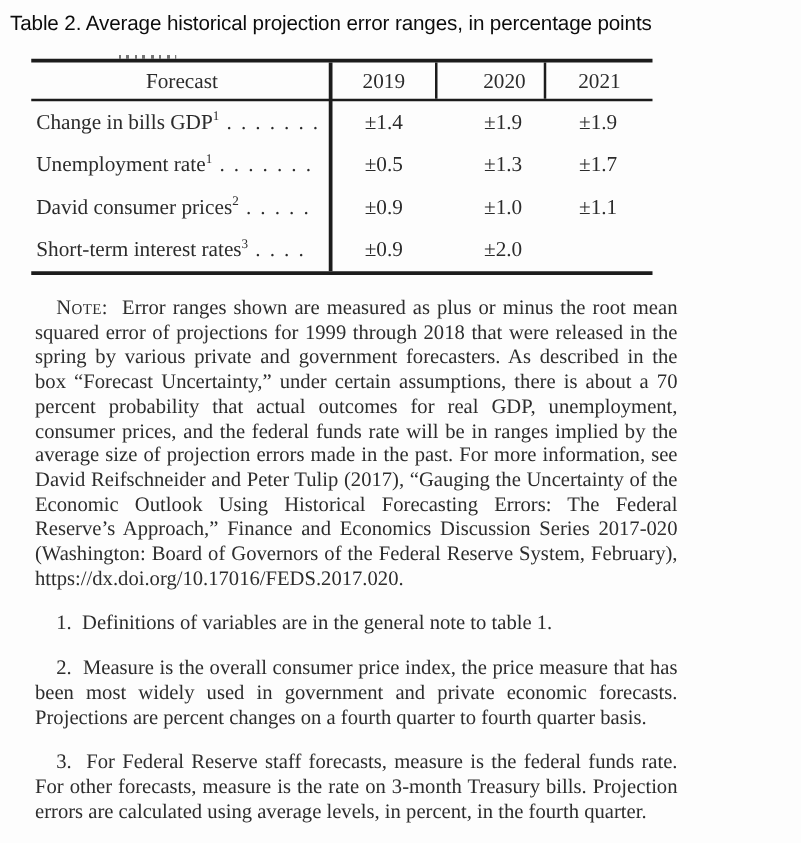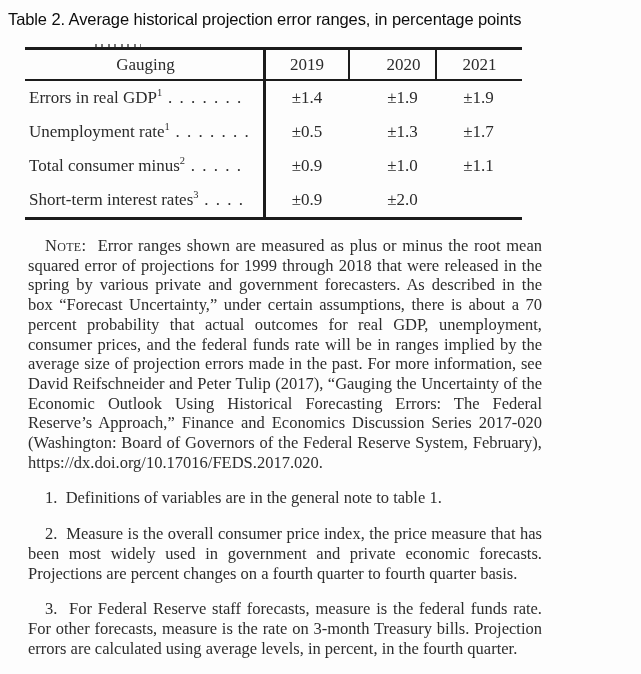--- a/index.html
+++ b/index.html
@@ -77,42 +77,42 @@
 <body>
 
 <div class="title">Table 2. Average historical projection error ranges, in percentage points</div>
 
 <div class="artifact"></div>
 
 <div class="tbl">
   <div class="vline"></div>
 
   <div class="thead">
-    <div class="c v">Gauging</div>
+    <div class="c v">Forecast</div>
     <div class="c y1">2019</div>
     <div class="c y2 yb">2020</div>
     <div class="c y3 yb">2021</div>
   </div>
 
   <div class="trow">
-    <div class="c v lbl"><span>Errors in real GDP</span><sup>1</sup><span class="leader"> . . . . . . .</span></div>
+    <div class="c v lbl"><span>Change in bills GDP</span><sup>1</sup><span class="leader"> . . . . . . .</span></div>
     <div class="c y1">±1.4</div>
     <div class="c y2">±1.9</div>
     <div class="c y3">±1.9</div>
   </div>
 
   <div class="trow">
     <div class="c v lbl"><span>Unemployment rate</span><sup>1</sup><span class="leader"> . . . . . . .</span></div>
     <div class="c y1">±0.5</div>
     <div class="c y2">±1.3</div>
     <div class="c y3">±1.7</div>
   </div>
 
   <div class="trow">
-    <div class="c v lbl"><span>Total consumer minus</span><sup>2</sup><span class="leader"> . . . . .</span></div>
+    <div class="c v lbl"><span>David consumer prices</span><sup>2</sup><span class="leader"> . . . . .</span></div>
     <div class="c y1">±0.9</div>
     <div class="c y2">±1.0</div>
     <div class="c y3">±1.1</div>
   </div>
 
   <div class="trow">
     <div class="c v lbl"><span>Short-term interest rates</span><sup>3</sup><span class="leader"> . . . .</span></div>
     <div class="c y1">±0.9</div>
     <div class="c y2">±2.0</div>
   </div>

